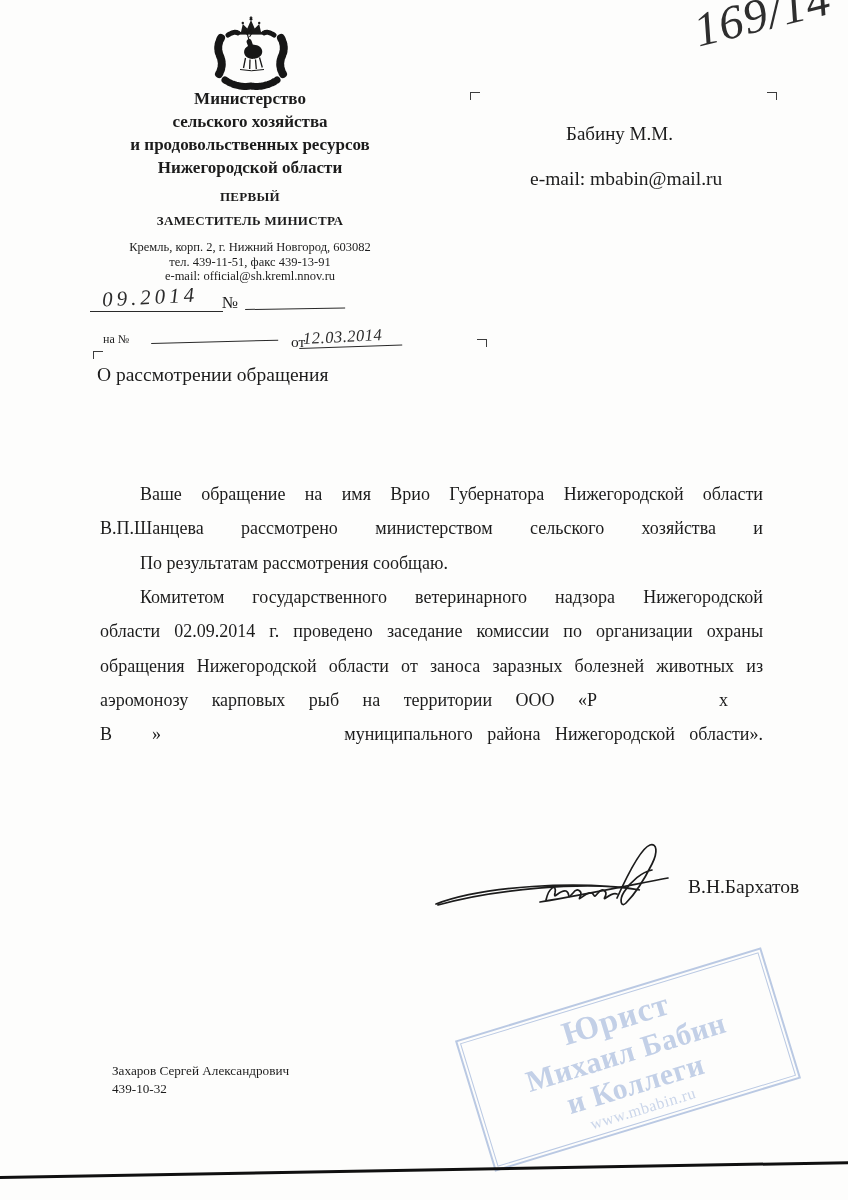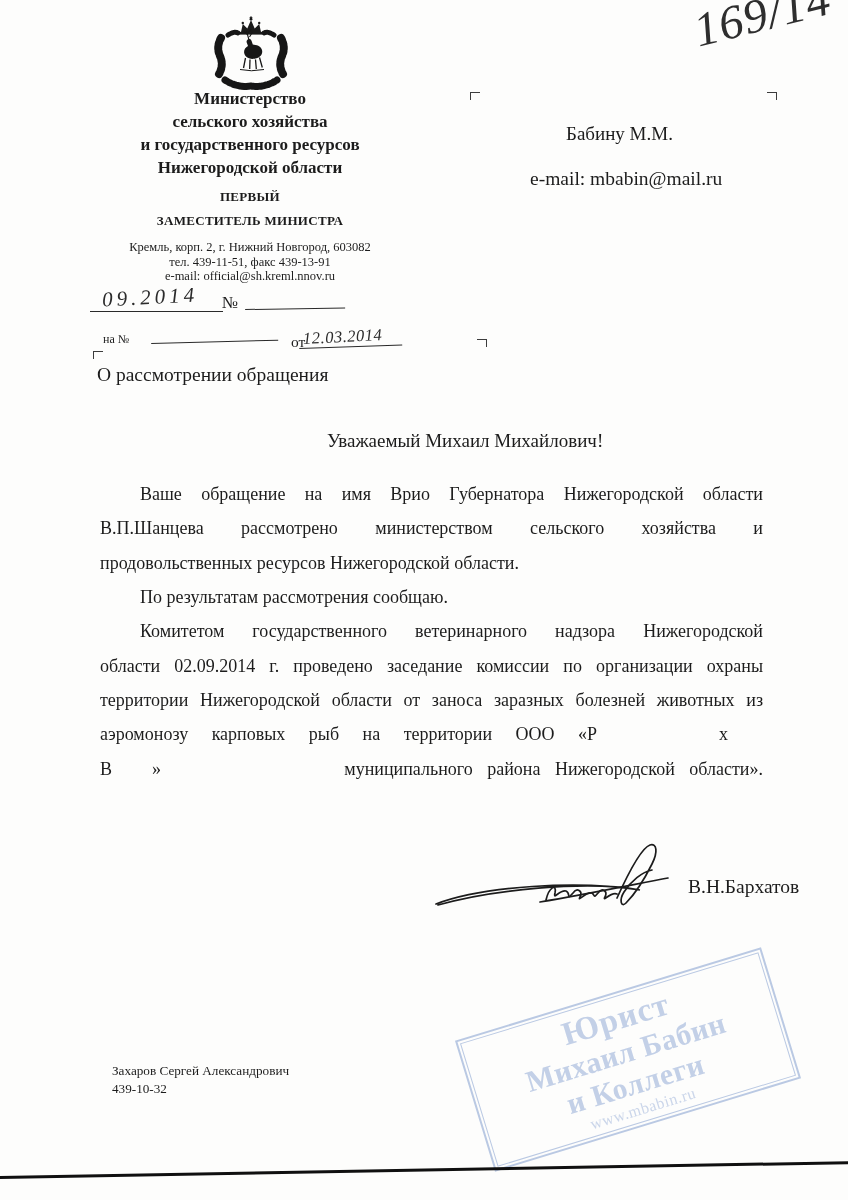--- a/index.html
+++ b/index.html
@@ -110,21 +110,21 @@
       <path d="M40,24 l-2.5,-9 M39,19 l-4,-3.5 M39,17 l3.5,-4 M40.5,21 l3,-5" stroke="#161616" stroke-width="1.1" fill="none"></path>
       <path fill="#161616" d="M40,23 c-1.8,0.4 -2.8,1.8 -2.3,3.4 l1.3,3.6 c-3.2,1.8 -4.6,4.8 -3.6,7.8 c1.2,3.6 5,5.6 9.6,5 c4.8,-0.6 7.8,-3.2 8.2,-6.6 c0.4,-3.6 -2.2,-6.4 -6.8,-7.2 l-2.6,-0.4 l-1.2,-3.6 c-0.5,-1.6 -1.4,-2.4 -2.6,-2 z"></path>
       <path d="M36.5,42 l-2,10 M41,43.5 l-0.3,9.5 M46.5,43.5 l0.8,9.5 M50.5,41.5 l2.8,10" stroke="#161616" stroke-width="1.3" fill="none"></path>
       <path d="M31,53.5 q11,2.5 24,0" stroke="#161616" stroke-width="1" fill="none"></path>
     </g>
   </svg>
 
   <div class="letterhead">
     <div class="org-line">Министерство</div>
     <div class="org-line">сельского хозяйства</div>
-    <div class="org-line">и государственного ресурсов</div>
+    <div class="org-line">и продовольственных ресурсов</div>
     <div class="org-line">Нижегородской области</div>
     <div class="office">
       <div class="office-line">ПЕРВЫЙ</div>
       <div class="office-line">ЗАМЕСТИТЕЛЬ МИНИСТРА</div>
     </div>
     <div class="contacts">
       <div class="contact-line">Кремль, корп. 2, г. Нижний Новгород, 603082</div>
       <div class="contact-line">тел. 439-11-51, факс 439-13-91</div>
       <div class="contact-line">e-mail: official@sh.kreml.nnov.ru</div>
     </div>
@@ -143,30 +143,28 @@
   <div class="lbl lbl-no">№</div>
   <div class="rule rule2"></div>
   <div class="lbl lbl-nano">на №</div>
   <div class="rule rule3"></div>
   <div class="lbl lbl-ot">от</div>
   <div class="hw hw2">12.03.2014</div>
   <div class="rule rule4"></div>
 
   <div class="subject">О рассмотрении обращения</div>
 
-  <div class="salutation">Уважаемый Михаил Михайлович!</div>
 
   <div class="body">
     <div class="bl jl ind">Ваше обращение на имя Врио Губернатора Нижегородской области</div>
     <div class="bl jl">В.П.Шанцева рассмотрено министерством сельского хозяйства и</div>
-    <div class="bl">продовольственных ресурсов Нижегородской области.</div>
     <div class="bl ind">По результатам рассмотрения сообщаю.</div>
     <div class="bl jl ind">Комитетом государственного ветеринарного надзора Нижегородской</div>
     <div class="bl jl">области 02.09.2014 г. проведено заседание комиссии по организации охраны</div>
-    <div class="bl jl">территории Нижегородской области от заноса заразных болезней животных из</div>
+    <div class="bl jl">обращения Нижегородской области от заноса заразных болезней животных из</div>
     <div class="bl fx">
       <span class="gapline-a">аэромонозу карповых рыб на территории ООО «Р</span>
       <span class="gapline-b">х</span>
     </div>
     <div class="bl fx">
       <span>В</span>
       <span class="l6-b">»</span>
       <span class="l6-c">муниципального района Нижегородской области».</span>
     </div>
   </div>

